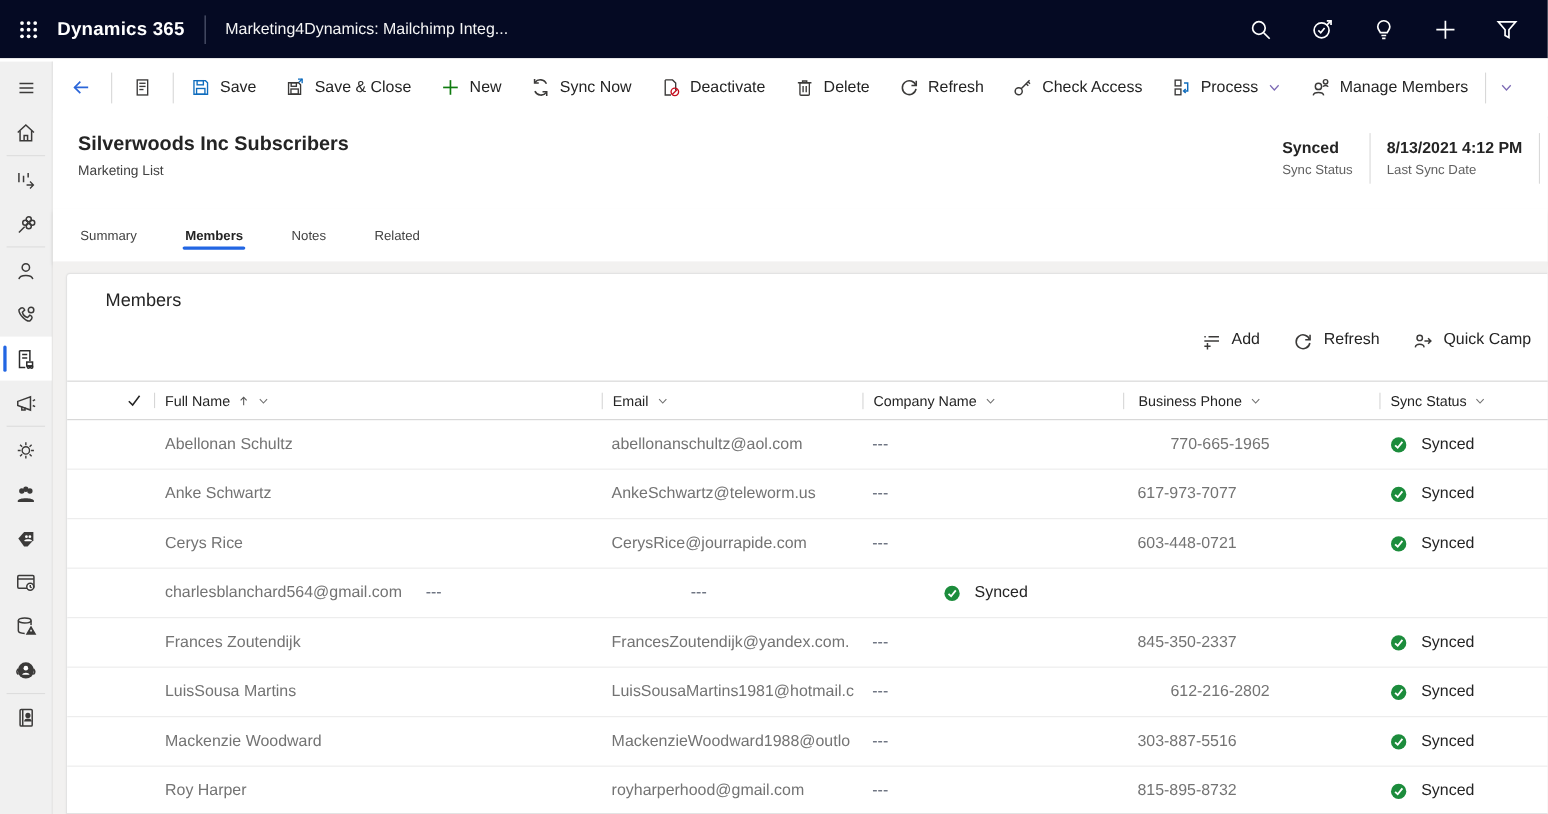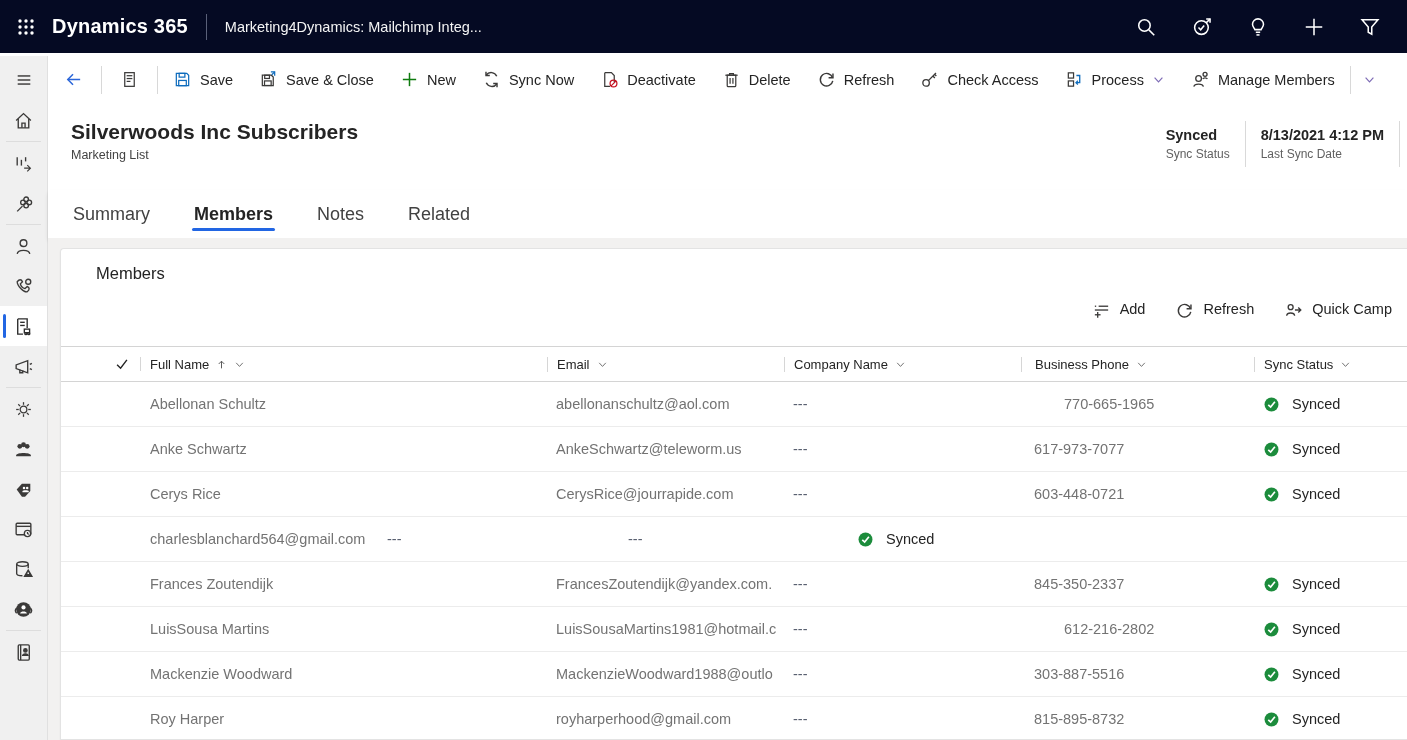--- a/index.html
+++ b/index.html
@@ -3,21 +3,21 @@
 <meta charset="utf-8">
 <style>
   * { margin:0; padding:0; box-sizing:border-box; }
   html,body { width:1407px; height:740px; overflow:hidden; background:#f2f1f0;
     font-family:"Liberation Sans", sans-serif; color:#242424; }
 
   
   .topbar { position:absolute; left:0; top:0; width:1407px; height:53px;
     background:#050a23; display:flex; align-items:center; color:#fff; }
   .waffle { width:52px; height:53px; display:flex; align-items:center; justify-content:center; cursor:pointer; }
-  .brand { font-size:20px; font-weight:bold; letter-spacing:.2px; margin-right:18px; white-space:nowrap; }
+  .brand { font-size:17px; font-weight:bold; letter-spacing:.2px; margin-right:18px; white-space:nowrap; }
   .topbar-divider { width:1px; height:26px; background:#5a6078; margin-right:18px; }
   .app-context { font-size:14.5px; color:#f5f5f5; white-space:nowrap; }
   .topbar-right { margin-left:auto; display:flex; align-items:center; gap:34px; padding-right:26px; }
   .topbar-right .ticon { width:22px; height:22px; display:block; cursor:pointer; }
 
   
   .commandbar { position:absolute; left:0; top:53px; width:1407px; height:54px;
     background:#fff; border-bottom:1px solid #dcdcdc; display:flex; align-items:center; }
   .rail-head { width:48px; height:47px; background:#f0f0f0; border-right:1px solid #e0e0e0;
     display:flex; align-items:center; justify-content:center; flex:none; cursor:pointer; }
@@ -31,33 +31,33 @@
   .rail { position:absolute; left:0; top:100px; width:48px; height:640px;
     background:#f0f0f0; border-right:1px solid #e0e0e0; display:flex; flex-direction:column; align-items:stretch; }
   .rail-item { height:40px; display:flex; align-items:center; justify-content:center; cursor:pointer; position:relative; }
   .rail-item svg { width:21px; height:21px; }
   .rail-item.selected { background:#fff; }
   .rail-item.selected::before { content:""; position:absolute; left:3px; top:8px; bottom:8px; width:3px; background:#2266e3; border-radius:2px; }
   .rail-sep { height:1px; background:#dddddd; margin:1px 6px; }
 
   
   .rec-header { position:absolute; left:48px; top:100px; width:1359px; height:90px; background:#fff; }
-  .rec-title { position:absolute; left:23px; top:20px; font-size:21px; font-weight:bold; color:#242424; }
+  .rec-title { position:absolute; left:23px; top:20px; font-size:18px; font-weight:bold; color:#242424; }
   .rec-subtitle { position:absolute; left:23px; top:48px; font-size:12.5px; color:#424242; }
   .head-fields { position:absolute; right:7px; top:18px; display:flex; align-items:center; height:52px; }
   .head-field { padding:0 15px; text-align:left; }
   .hf-value { font-size:14.5px; font-weight:bold; color:#242424; white-space:nowrap; }
   .hf-label { font-size:12px; color:#616161; margin-top:4px; white-space:nowrap; }
   .hf-sep { width:1px; height:46px; background:#d9d9d9; }
 
   
   .tabs { position:absolute; left:48px; top:190px; width:1359px; height:48px; background:#fff;
     display:flex; align-items:center; padding-left:23px; gap:40px;
     box-shadow:0 3px 4px rgba(0,0,0,.10); }
-  .tab { font-size:18px; color:#424242; padding:12px 2px; cursor:pointer; position:relative; }
+  .tab { font-size:12px; color:#424242; padding:12px 2px; cursor:pointer; position:relative; }
   .tab.active { color:#242424; font-weight:bold; }
   .tab.active::after { content:""; position:absolute; left:0; right:0; bottom:6px; height:3px; background:#2266e3; border-radius:2px; }
 
   
   .body-area { position:absolute; left:48px; top:238px; width:1359px; height:502px; background:#f2f1f0; }
   .card { position:absolute; left:12px; top:10px; width:1347px; height:492px; background:#fff;
     border:1px solid #e3e3e3; border-right:none; border-radius:4px 0 0 0;
     box-shadow:0 1px 2px rgba(0,0,0,.06); overflow:hidden; }
   .card-title { position:absolute; left:35px; top:15px; font-size:16.5px; color:#242424; }
   .grid-toolbar { position:absolute; right:0; top:52px; display:flex; align-items:center; }

